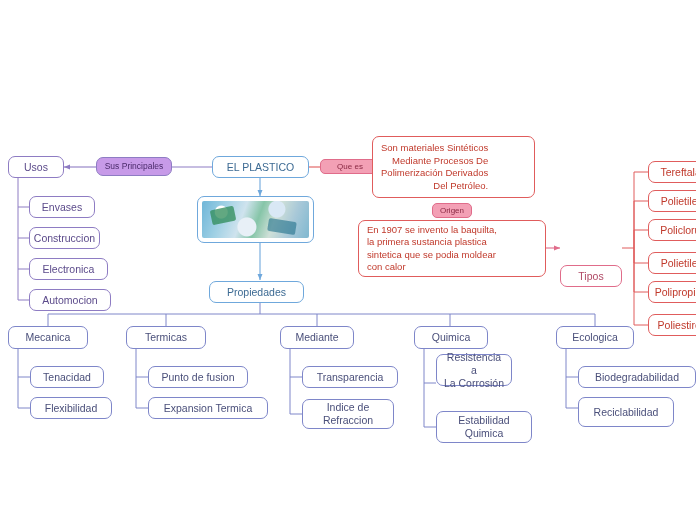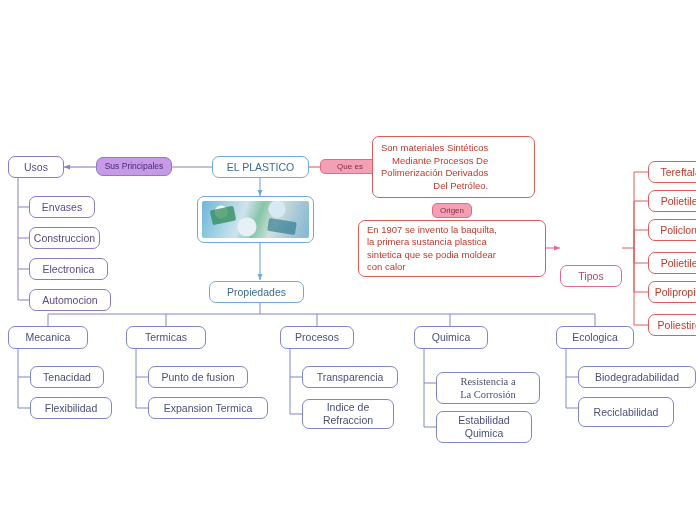--- a/index.html
+++ b/index.html
@@ -279,34 +279,34 @@
     <span>Termicas</span>
   </div>
   <div class="node" style="left:148px; top:366px; width:100px; height:22px;">
     <span>Punto de fusion</span>
   </div>
   <div class="node" style="left:148px; top:397px; width:120px; height:22px;">
     <span>Expansion Termica</span>
   </div>
 
   <div class="node" style="left:280px; top:326px; width:74px; height:23px;">
-    <span>Procesos</span>
+    <span>Mediante</span>
   </div>
   <div class="node" style="left:302px; top:366px; width:96px; height:22px;">
     <span>Transparencia</span>
   </div>
   <div class="node" style="left:302px; top:399px; width:92px; height:30px;">
     <span>Indice de
 Refraccion</span>
   </div>
 
   <div class="node" style="left:414px; top:326px; width:74px; height:23px;">
     <span>Quimica</span>
   </div>
-  <div class="node" style="left:436px; top:372px; width:104px; height:32px;font-family:Liberation Serif, serif;">
+  <div class="node" style="left:436px; top:354px; width:76px; height:32px;">
     <span>Resistencia a
 La Corrosión</span>
   </div>
   <div class="node" style="left:436px; top:411px; width:96px; height:32px;">
     <span>Estabilidad
 Quimica</span>
   </div>
 
   <div class="node" style="left:556px; top:326px; width:78px; height:23px;">
     <span>Ecologica</span>

